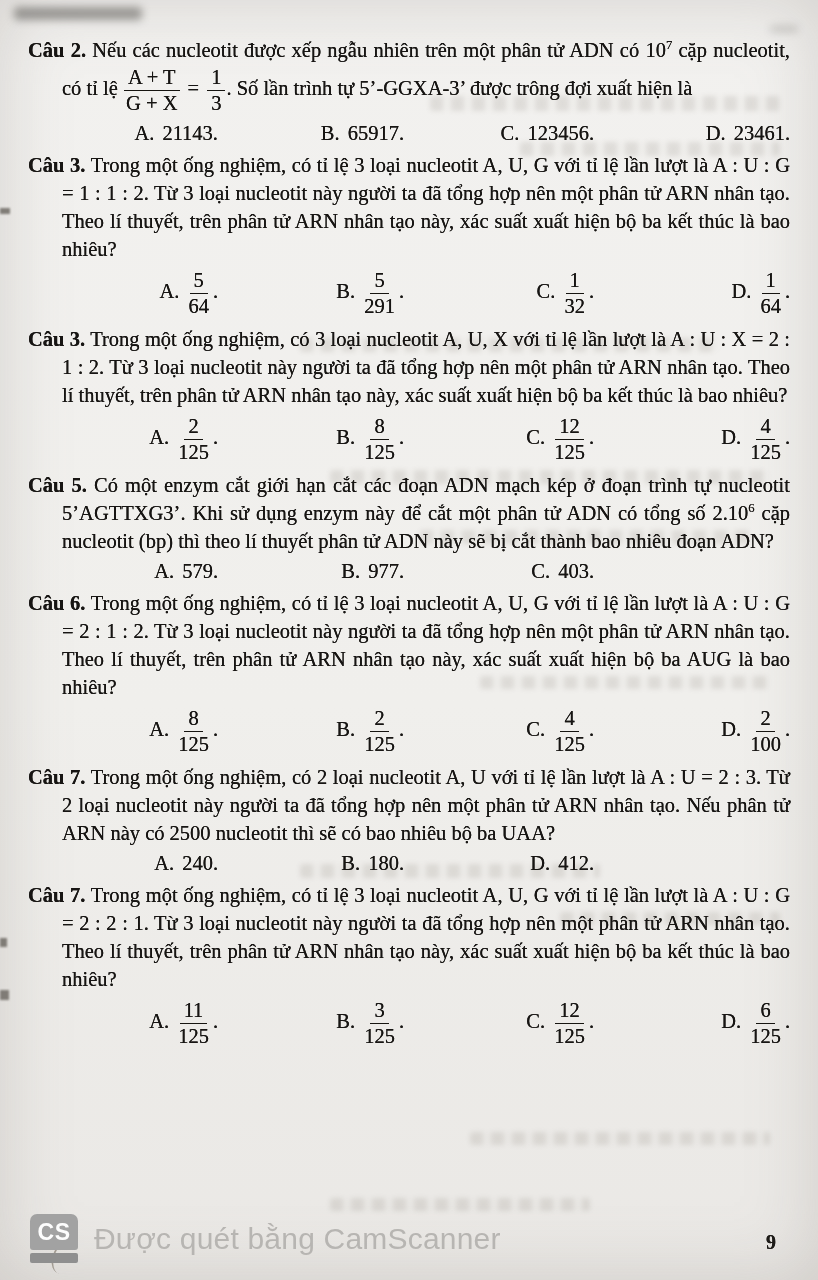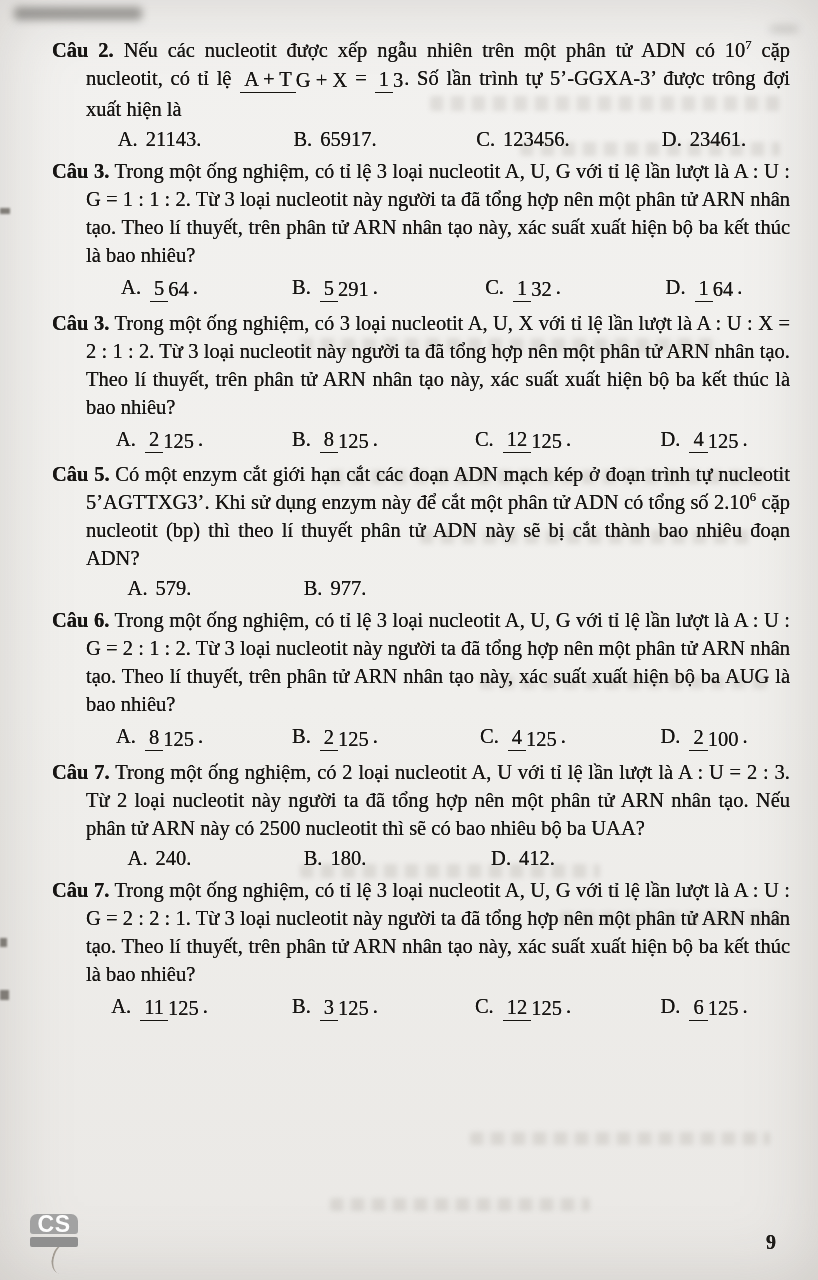--- a/index.html
+++ b/index.html
@@ -11,35 +11,34 @@
   }
   .page {
     position:absolute; inset:0;
     background:linear-gradient(180deg,#f2f1ef 0%,#f0efec 55%,#eae8e5 100%);
     box-shadow:inset 0 0 70px rgba(135,130,122,0.28);
   }
   .content {
     position:absolute; left:28px; right:28px; top:36px;
     font-size:20.5px; line-height:28px; text-align:justify;
     text-shadow:0 0 0.5px currentColor;
-    margin-left:24px;
   }
   .question { margin-bottom:4px; }
   .qtext { margin:0; padding-left:34px; text-indent:-34px; }
   .qlabel { font-weight:bold; }
   sup { font-size:0.62em; line-height:0; }
   .frac {
-    display:inline-flex; flex-direction:row; align-items:center;
+    display:inline-flex; flex-direction:column; align-items:center;
     vertical-align:middle; line-height:1.12; text-indent:0; padding:2px 1px;
   }
   .frac .num { padding:0 4px 1px; border-bottom:1.7px solid #161410; }
   .frac .den { padding-top:1px; }
   .answers {
     display:grid; grid-template-columns:165px 186px 190px auto;
-    padding-left:25px; margin:2px 0 3px; text-align:center; align-items:center;
+    padding-left:25px; margin:2px 0 3px; text-align:right; align-items:center;
   }
   .ans { white-space:nowrap; }
   .ans-label { margin-right:8px; }
   .ans-period { margin-left:3px; }
   .answers-frac { margin:4px 0 5px; }
   
   .bleed {
     position:absolute; border-radius:3px; filter:blur(2.6px); opacity:0.42;
     background:repeating-linear-gradient(90deg, rgba(122,114,104,0.38) 0 13px, rgba(122,114,104,0.04) 13px 21px);
   }
@@ -50,21 +49,21 @@
     border-left:2px solid #8d857a; border-radius:60% 0 0 55%/65% 0 0 60%;
     transform:rotate(16deg); opacity:0.75;
   }
   
   .footer {
     position:absolute; left:30px; bottom:16px;
     display:flex; align-items:center; gap:16px;
   }
   .cs-icon { width:48px; height:50px; display:flex; flex-direction:column; align-items:center; }
   .cs-icon .cs-box {
-    width:48px; height:20px; background:#a2a2a2; border-radius:7px 7px 3px 3px;
+    width:48px; height:36px; background:#a2a2a2; border-radius:7px 7px 3px 3px;
     display:flex; align-items:center; justify-content:center;
     color:#fdfdfd; font-family:"Liberation Sans", sans-serif;
     font-weight:bold; font-size:23px; letter-spacing:0.5px;
   }
   .cs-icon .cs-bar { width:48px; height:10px; background:#8f8f8f; border-radius:2px; margin-top:3px; }
   .watermark {
     font-family:"Liberation Sans", sans-serif; font-size:30px;
     color:#b7b5b2; letter-spacing:0.2px;
   }
   .page-num {
@@ -155,20 +154,21 @@
               <span class="den">125</span>
             </span><span class="ans-period">.</span></div>
       </div>
     </section>
 
     <section class="question">
       <p class="qtext"><b class="qlabel">Câu 5.</b><span> Có một enzym cắt giới hạn cắt các đoạn ADN mạch kép ở đoạn trình tự nucleotit 5’AGTTXG3’. Khi sử dụng enzym này để cắt một phân tử ADN có tổng số 2.10</span><sup>6</sup><span> cặp nucleotit (bp) thì theo lí thuyết phân tử ADN này sẽ bị cắt thành bao nhiêu đoạn ADN?</span></p>
       <div class="answers">
         <div class="ans"><span class="ans-label">A.</span><span>579.</span></div>
         <div class="ans"><span class="ans-label">B.</span><span>977.</span></div>
+        <div class="ans"><span class="ans-label">C.</span><span>403.</span></div>
       </div>
     </section>
 
     <section class="question">
       <p class="qtext"><b class="qlabel">Câu 6.</b><span> Trong một ống nghiệm, có tỉ lệ 3 loại nucleotit A, U, G với tỉ lệ lần lượt là A : U : G = 2 : 1 : 2. Từ 3 loại nucleotit này người ta đã tổng hợp nên một phân tử ARN nhân tạo. Theo lí thuyết, trên phân tử ARN nhân tạo này, xác suất xuất hiện bộ ba AUG là bao nhiêu?</span></p>
       <div class="answers answers-frac">
         <div class="ans"><span class="ans-label">A.</span><span class="frac">
               <span class="num">8</span>
               <span class="den">125</span>
             </span><span class="ans-period">.</span></div>
@@ -218,17 +218,18 @@
       </div>
     </section>
 
   </div>
 
   <div class="footer">
     <div class="cs-icon">
       <div class="cs-box">CS</div>
       <div class="cs-bar"></div>
     </div>
+    <div class="watermark">Được quét bằng CamScanner</div>
   </div>
 
   <div class="page-num">9</div>
 
 </div>
 
 </body></html>

